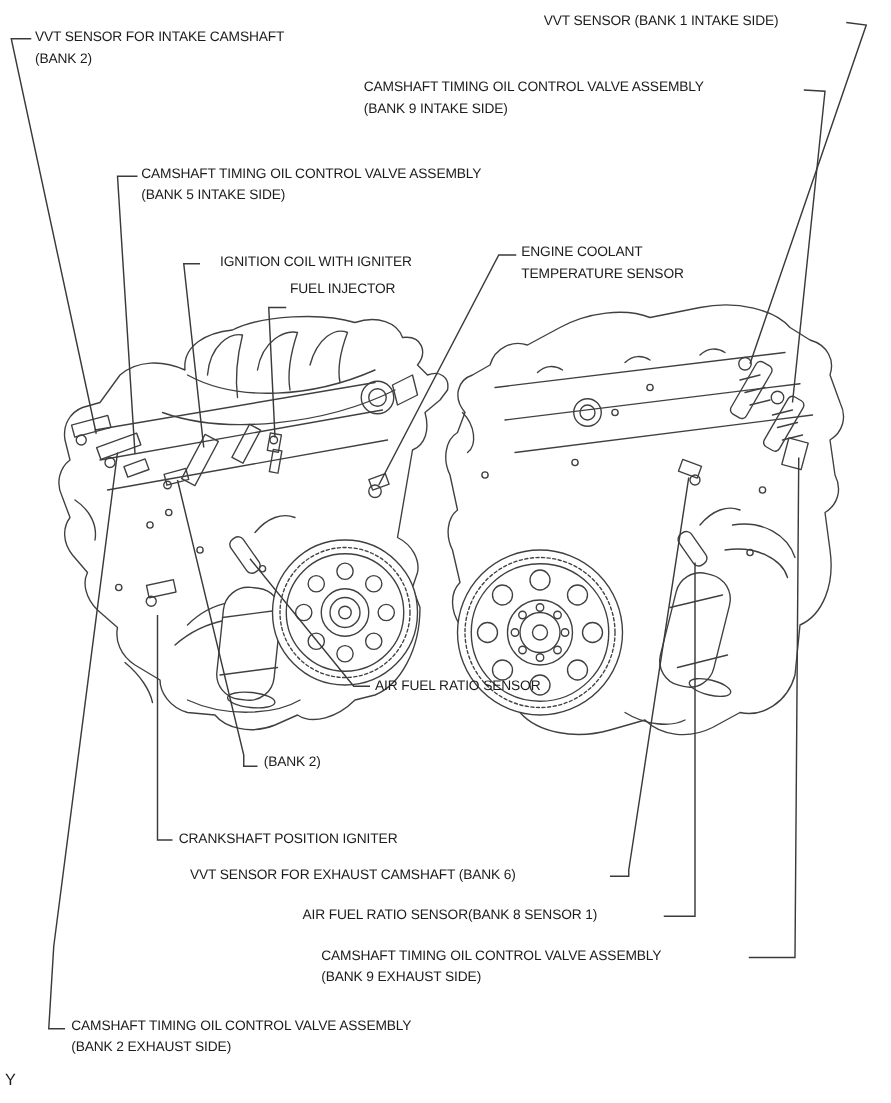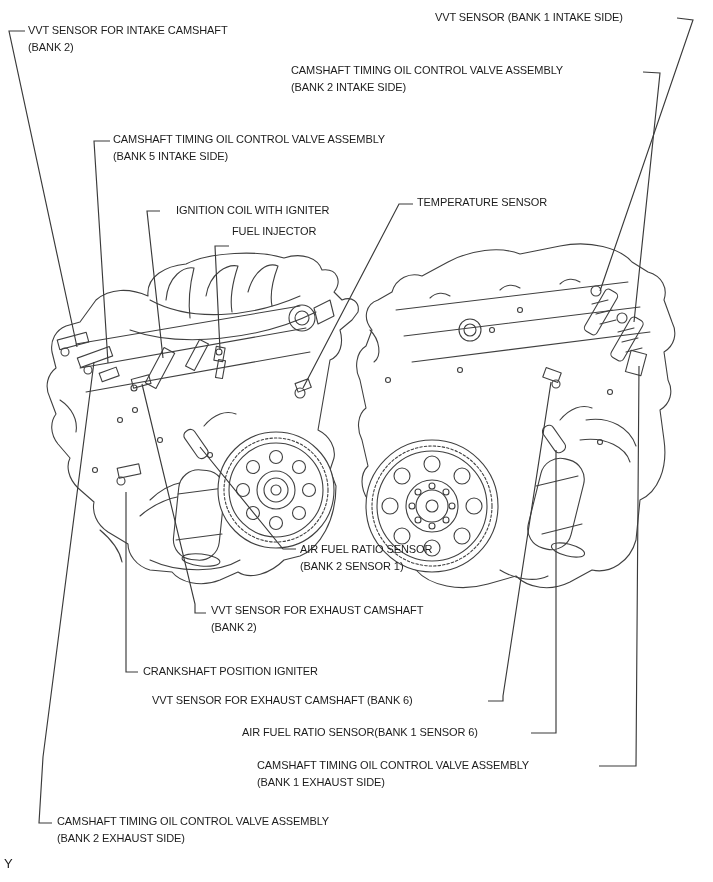--- a/index.html
+++ b/index.html
@@ -213,65 +213,64 @@
   <div>VVT SENSOR FOR INTAKE CAMSHAFT</div>
   <div>(BANK 2)</div>
 </div>
 
 <div class="lbl" style="left:435px;top:9px">
   <div>VVT SENSOR (BANK 1 INTAKE SIDE)</div>
 </div>
 
 <div class="lbl" style="left:291px;top:62px">
   <div>CAMSHAFT TIMING OIL CONTROL VALVE ASSEMBLY</div>
-  <div>(BANK 2 INTAKE SIDE)</div>
+  <div>(BANK 9 INTAKE SIDE)</div>
 </div>
 
 <div class="lbl" style="left:113px;top:131px">
   <div>CAMSHAFT TIMING OIL CONTROL VALVE ASSEMBLY</div>
   <div>(BANK 5 INTAKE SIDE)</div>
 </div>
 
 <div class="lbl" style="left:176px;top:202px">
   <div>IGNITION COIL WITH IGNITER</div>
 </div>
 
 <div class="lbl" style="left:232px;top:223px">
   <div>FUEL INJECTOR</div>
 </div>
 
 <div class="lbl" style="left:417px;top:194px">
+  <div>ENGINE COOLANT</div>
   <div>TEMPERATURE SENSOR</div>
 </div>
 
 <div class="lbl" style="left:300px;top:541px">
   <div>AIR FUEL RATIO SENSOR</div>
-  <div>(BANK 2 SENSOR 1)</div>
 </div>
 
 <div class="lbl" style="left:211px;top:602px">
-  <div>VVT SENSOR FOR EXHAUST CAMSHAFT</div>
   <div>(BANK 2)</div>
 </div>
 
 <div class="lbl" style="left:143px;top:663px">
   <div>CRANKSHAFT POSITION IGNITER</div>
 </div>
 
 <div class="lbl" style="left:152px;top:692px">
   <div>VVT SENSOR FOR EXHAUST CAMSHAFT (BANK 6)</div>
 </div>
 
 <div class="lbl" style="left:242px;top:724px">
-  <div>AIR FUEL RATIO SENSOR(BANK 1 SENSOR 6)</div>
+  <div>AIR FUEL RATIO SENSOR(BANK 8 SENSOR 1)</div>
 </div>
 
 <div class="lbl" style="left:257px;top:757px">
   <div>CAMSHAFT TIMING OIL CONTROL VALVE ASSEMBLY</div>
-  <div>(BANK 1 EXHAUST SIDE)</div>
+  <div>(BANK 9 EXHAUST SIDE)</div>
 </div>
 
 <div class="lbl" style="left:57px;top:813px">
   <div>CAMSHAFT TIMING OIL CONTROL VALVE ASSEMBLY</div>
   <div>(BANK 2 EXHAUST SIDE)</div>
 </div>
 
 <div class="marker">Y</div>
 
 </div>

